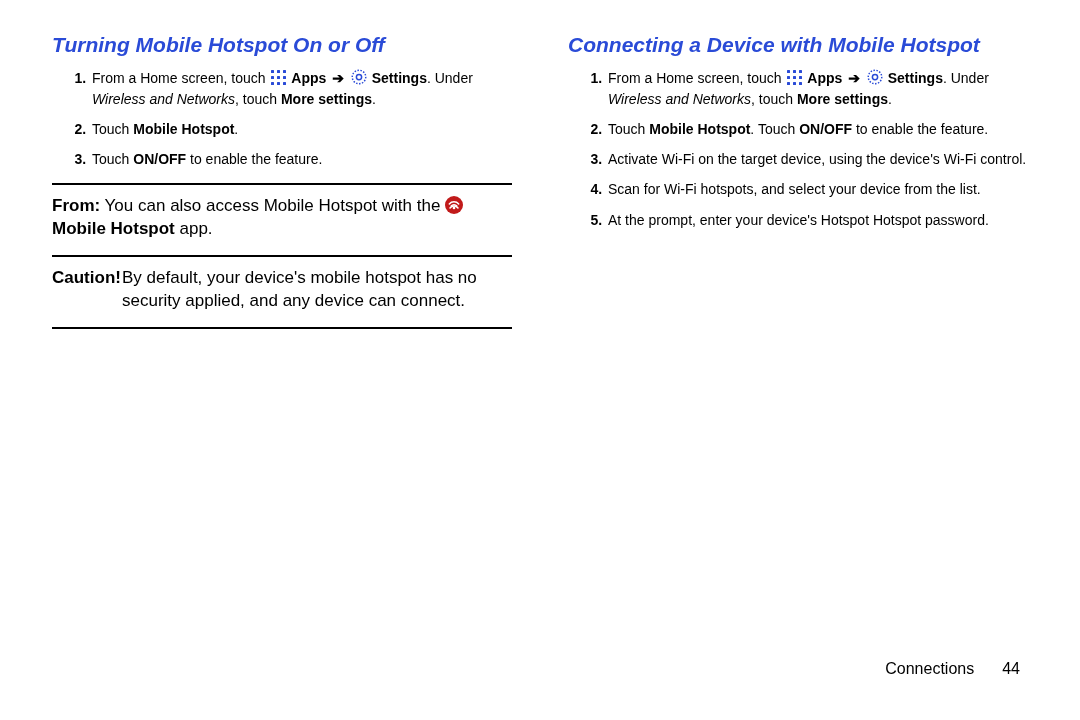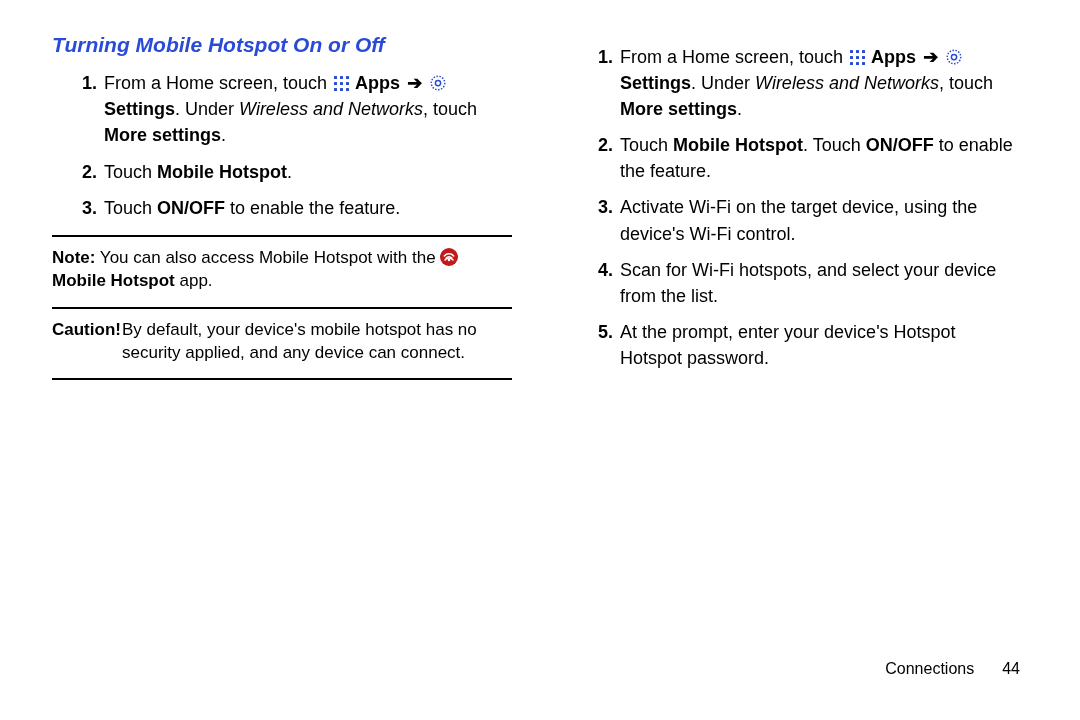--- a/index.html
+++ b/index.html
@@ -31,23 +31,23 @@
     font-size: 21px;
     margin: 0 0 10px 0;
     line-height: 1.25;
   }
   p.intro {
     font-size: 17px;
     margin: 0 0 14px 0;
     line-height: 1.35;
   }
   ol {
-    margin: 12px;
+    margin: 0;
     padding-left: 38px;
-    font-size: 18px;
+    font-size: 14px;
     line-height: 1.45;
   }
   ol li {
     margin-bottom: 10px;
     padding-left: 2px;
   }
   ol li::marker {
     font-weight: bold;
   }
   .bold { font-weight: bold; }
@@ -126,40 +126,41 @@
       </li>
       <li>
         <span>Touch </span><span class="bold">Mobile Hotspot</span><span>.</span>
       </li>
       <li>
         <span>Touch </span><span class="bold">ON/OFF</span><span> to enable the feature.</span>
       </li>
     </ol>
     <hr class="rule">
     <p class="note">
-      <span class="bold">Note:</span><span> You can also access Mobile Hotspot with the </span>
+      <span class="bold">From:</span><span> You can also access Mobile Hotspot with the </span>
       <span class="hotspot-icon"><svg viewBox="0 0 16 16">
             <path d="M4 11 a5 5 0 0 1 8 0" fill="none" stroke="#fff" stroke-width="1.5" stroke-linecap="round"></path>
             <path d="M2 12 a8 8 0 0 1 12 0" fill="none" stroke="#fff" stroke-width="1.5" stroke-linecap="round" opacity="0"></path>
             <circle cx="8" cy="11" r="1.3" fill="#fff"></circle>
             <path d="M5.2 9 a3.6 3.6 0 0 1 5.6 0" fill="none" stroke="#fff" stroke-width="1.5" stroke-linecap="round"></path>
             <path d="M3.3 7 a6.2 6.2 0 0 1 9.4 0" fill="none" stroke="#fff" stroke-width="1.5" stroke-linecap="round"></path>
           </svg></span>
       <span class="bold">Mobile Hotspot</span><span> app.</span>
     </p>
     <hr class="rule">
     <div class="caution">
       <span class="bold" style="float:left; width:70px;">Caution!</span>
       <span class="caution-body">By default, your device's mobile hotspot has no security applied, and any device can connect.</span>
       <div style="clear:both"></div>
     </div>
     <hr class="rule">
   </div>
 
   <div class="col">
+    <h2>Connecting a Device with Mobile Hotspot</h2>
     <ol>
       <li>
         <span>From a Home screen, touch </span>
         <span class="apps-grid"><span></span><span></span><span></span><span></span><span></span><span></span><span></span><span></span><span></span></span>
         <span class="bold">Apps</span>
         <span class="arrow">➔</span>
         <span class="gear-icon"><svg viewBox="0 0 24 24">
               <circle cx="12" cy="12" r="9" fill="none" stroke="#2a4bd7" stroke-width="2" stroke-dasharray="2 2"></circle>
               <circle cx="12" cy="12" r="3.5" fill="none" stroke="#2a4bd7" stroke-width="2"></circle>
             </svg></span>

